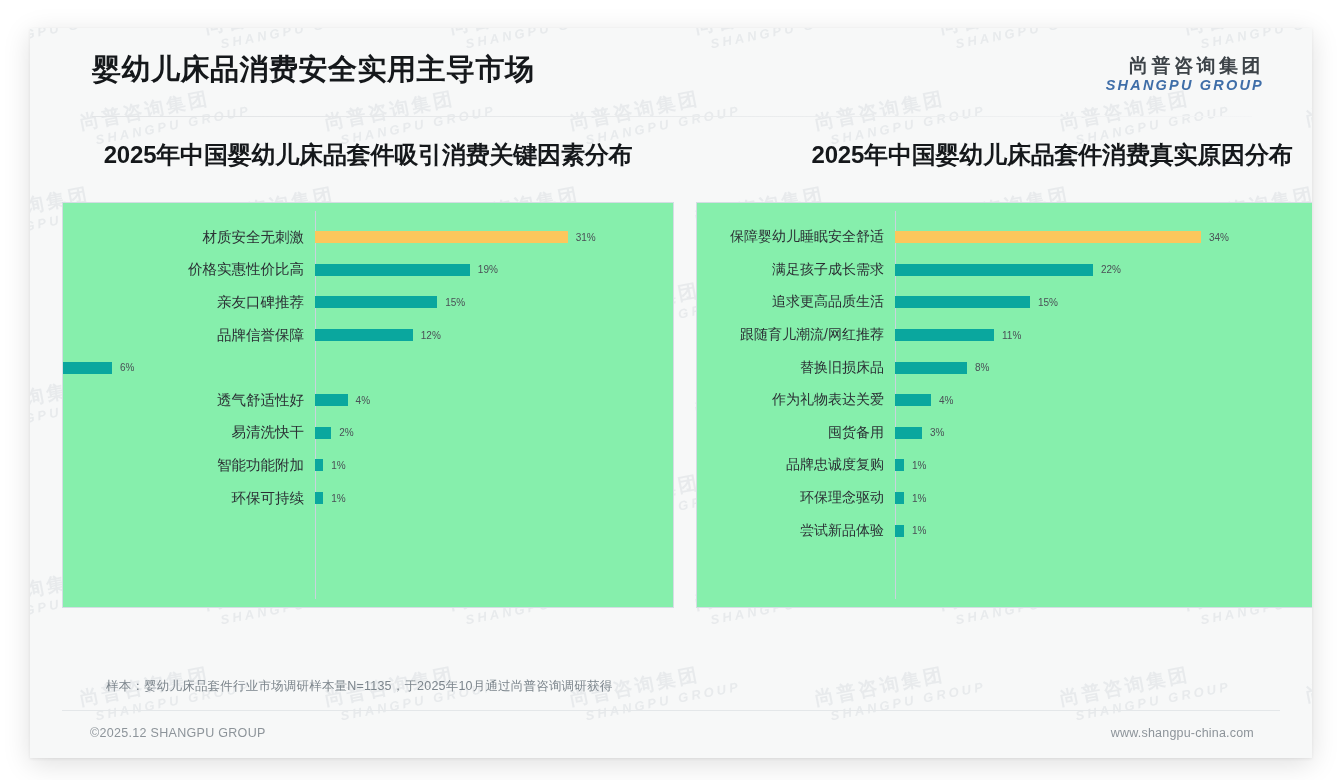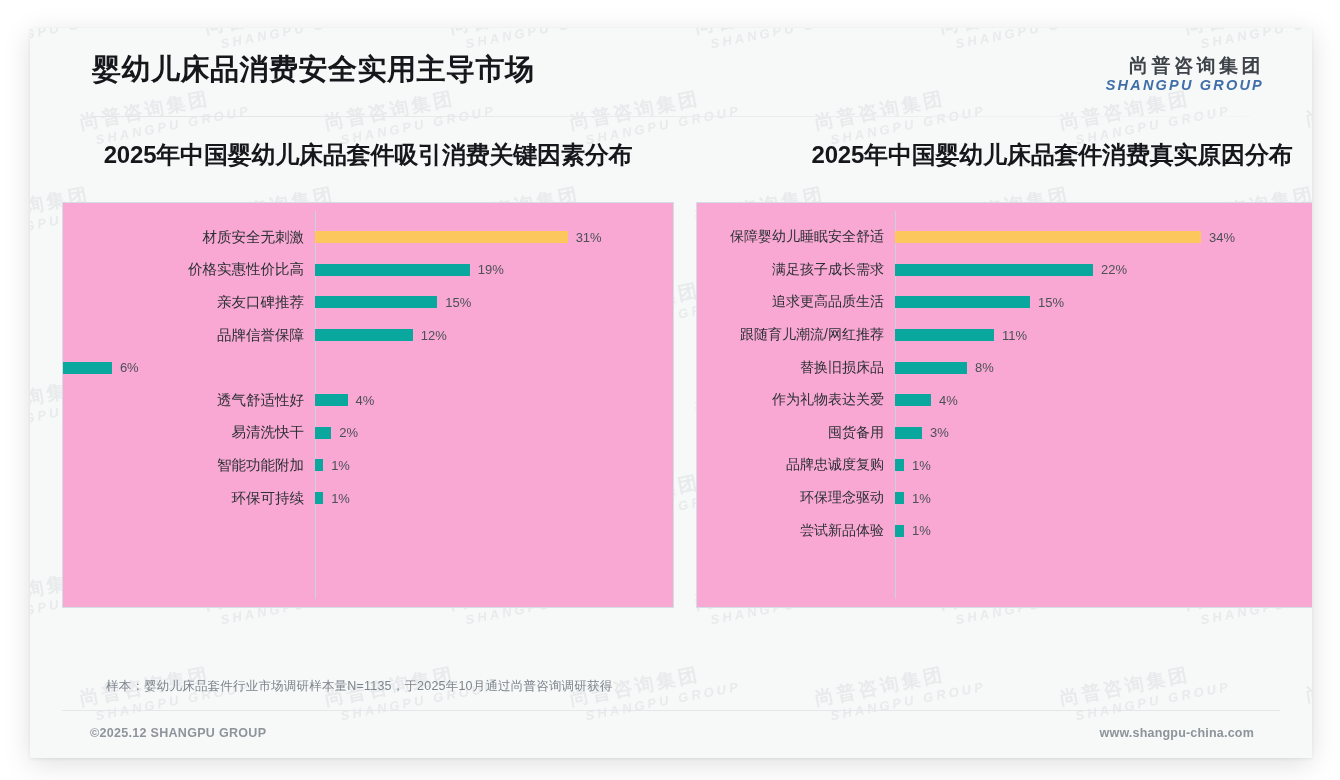--- a/index.html
+++ b/index.html
@@ -55,21 +55,21 @@
     font-size:24px;font-weight:700;color:#15181b;
     text-align:center;letter-spacing:.2px;
     height:46px;line-height:46px;white-space:nowrap;
   }
   .panel-title.tight{letter-spacing:-.2px;}
 
   .plot{
     position:relative;
     margin-top:24px;
     height:406px;
-    background:#f9a8d4;
+    background:#86efac;
     border:1px solid #d4dde4;
     box-sizing:border-box;
   }
   .plot-inner{position:relative;width:100%;height:100%;}
 
   
   .axis{
     position:absolute;top:8px;bottom:8px;width:1px;background:#c8d4dd;
   }
 
@@ -85,39 +85,39 @@
     white-space:nowrap;
     box-sizing:border-box;
   }
   .bar{
     height:12px;border-radius:0;
     background:#0aa79e;
     flex:0 0 auto;
   }
   .bar.hl{background:#fcc75c;}
   .bar-val{
-    font-size:13px;color:#4a5056;
+    font-size:10px;color:#4a5056;
     margin-left:8px;white-space:nowrap;
   }
 
   
   .panel.left .row-label{width:252px;}
   .panel.right .row-label{width:198px;font-size:14px;}
 
   
   .footnote{
     position:absolute;left:76px;top:650px;z-index:3;
     font-size:12.5px;color:#7c858c;letter-spacing:.2px;
   }
   .footer-rule{
     position:absolute;left:32px;top:682px;width:1218px;height:1px;
     background:#e4e7e9;z-index:3;
   }
   .footer{
-    position:absolute;left:0;top:682px;width:100%;height:48px;z-index:3;font-weight:bold;
+    position:absolute;left:0;top:682px;width:100%;height:48px;z-index:3;
   }
   .copyright{
     position:absolute;left:60px;top:16px;
     font-size:12.5px;color:#8d949a;letter-spacing:.3px;
   }
   .site{
     position:absolute;right:58px;top:16px;
     font-size:12.5px;color:#8d949a;letter-spacing:.2px;
   }
 </style>

